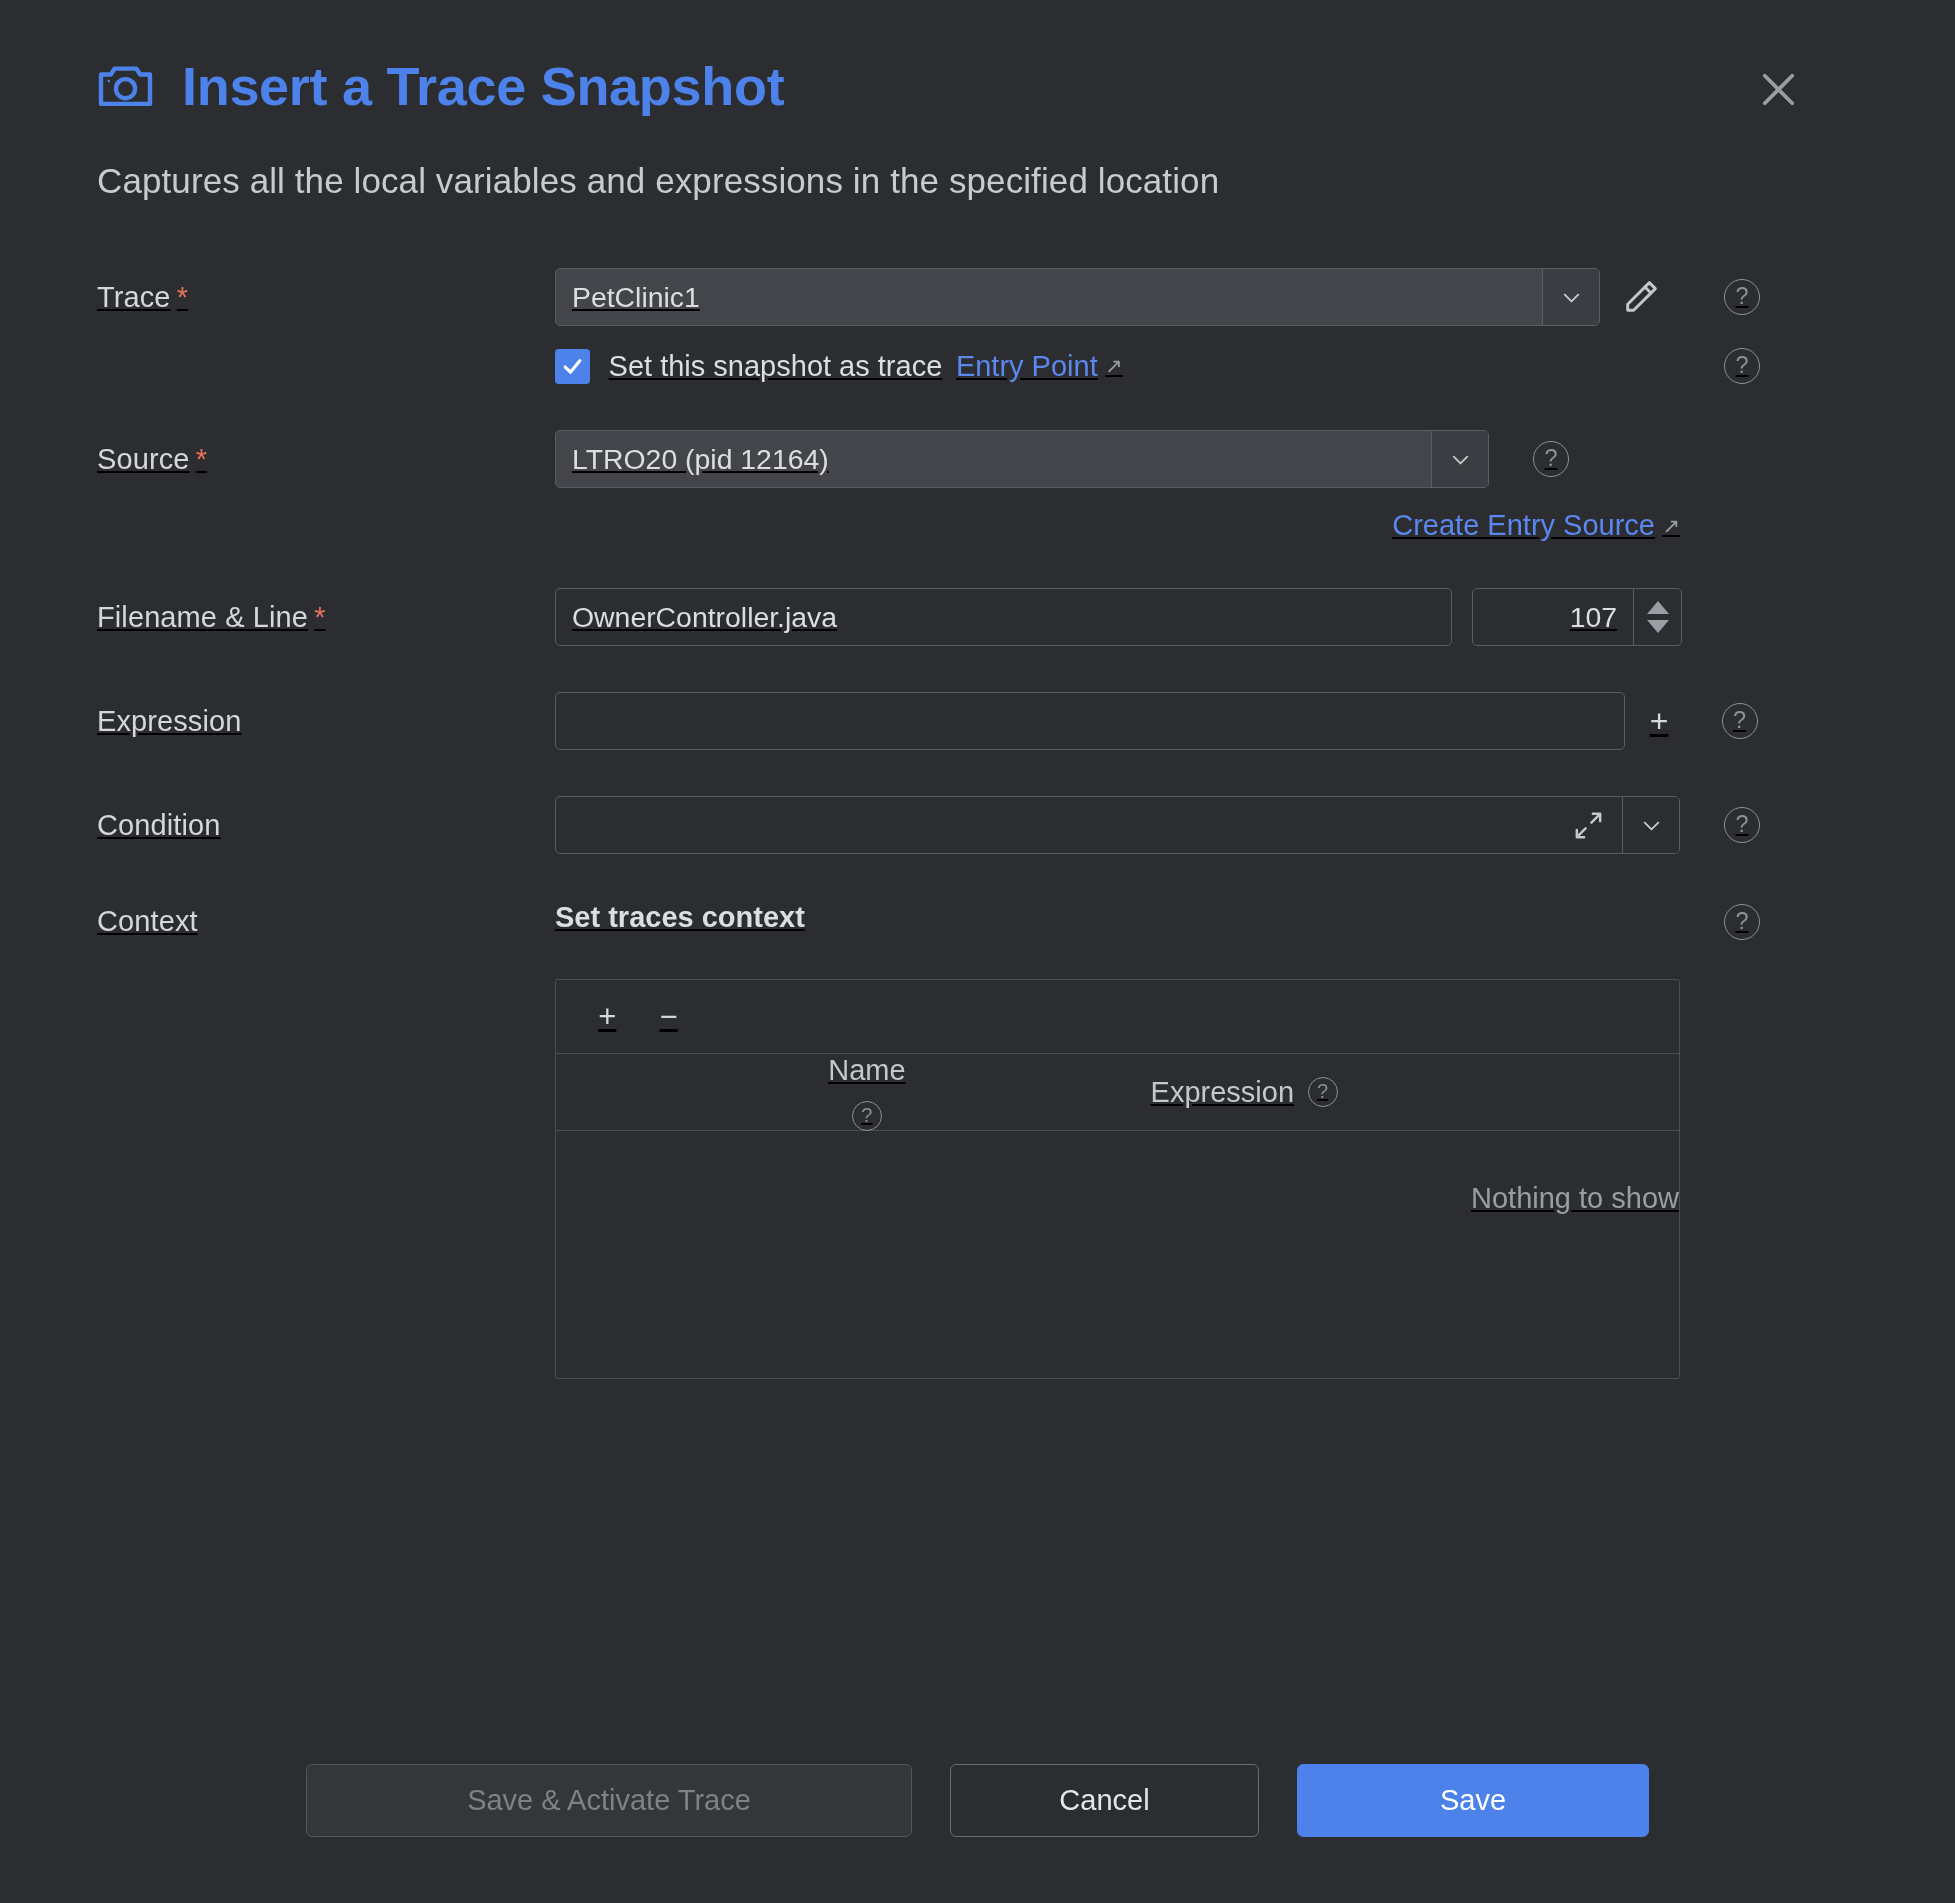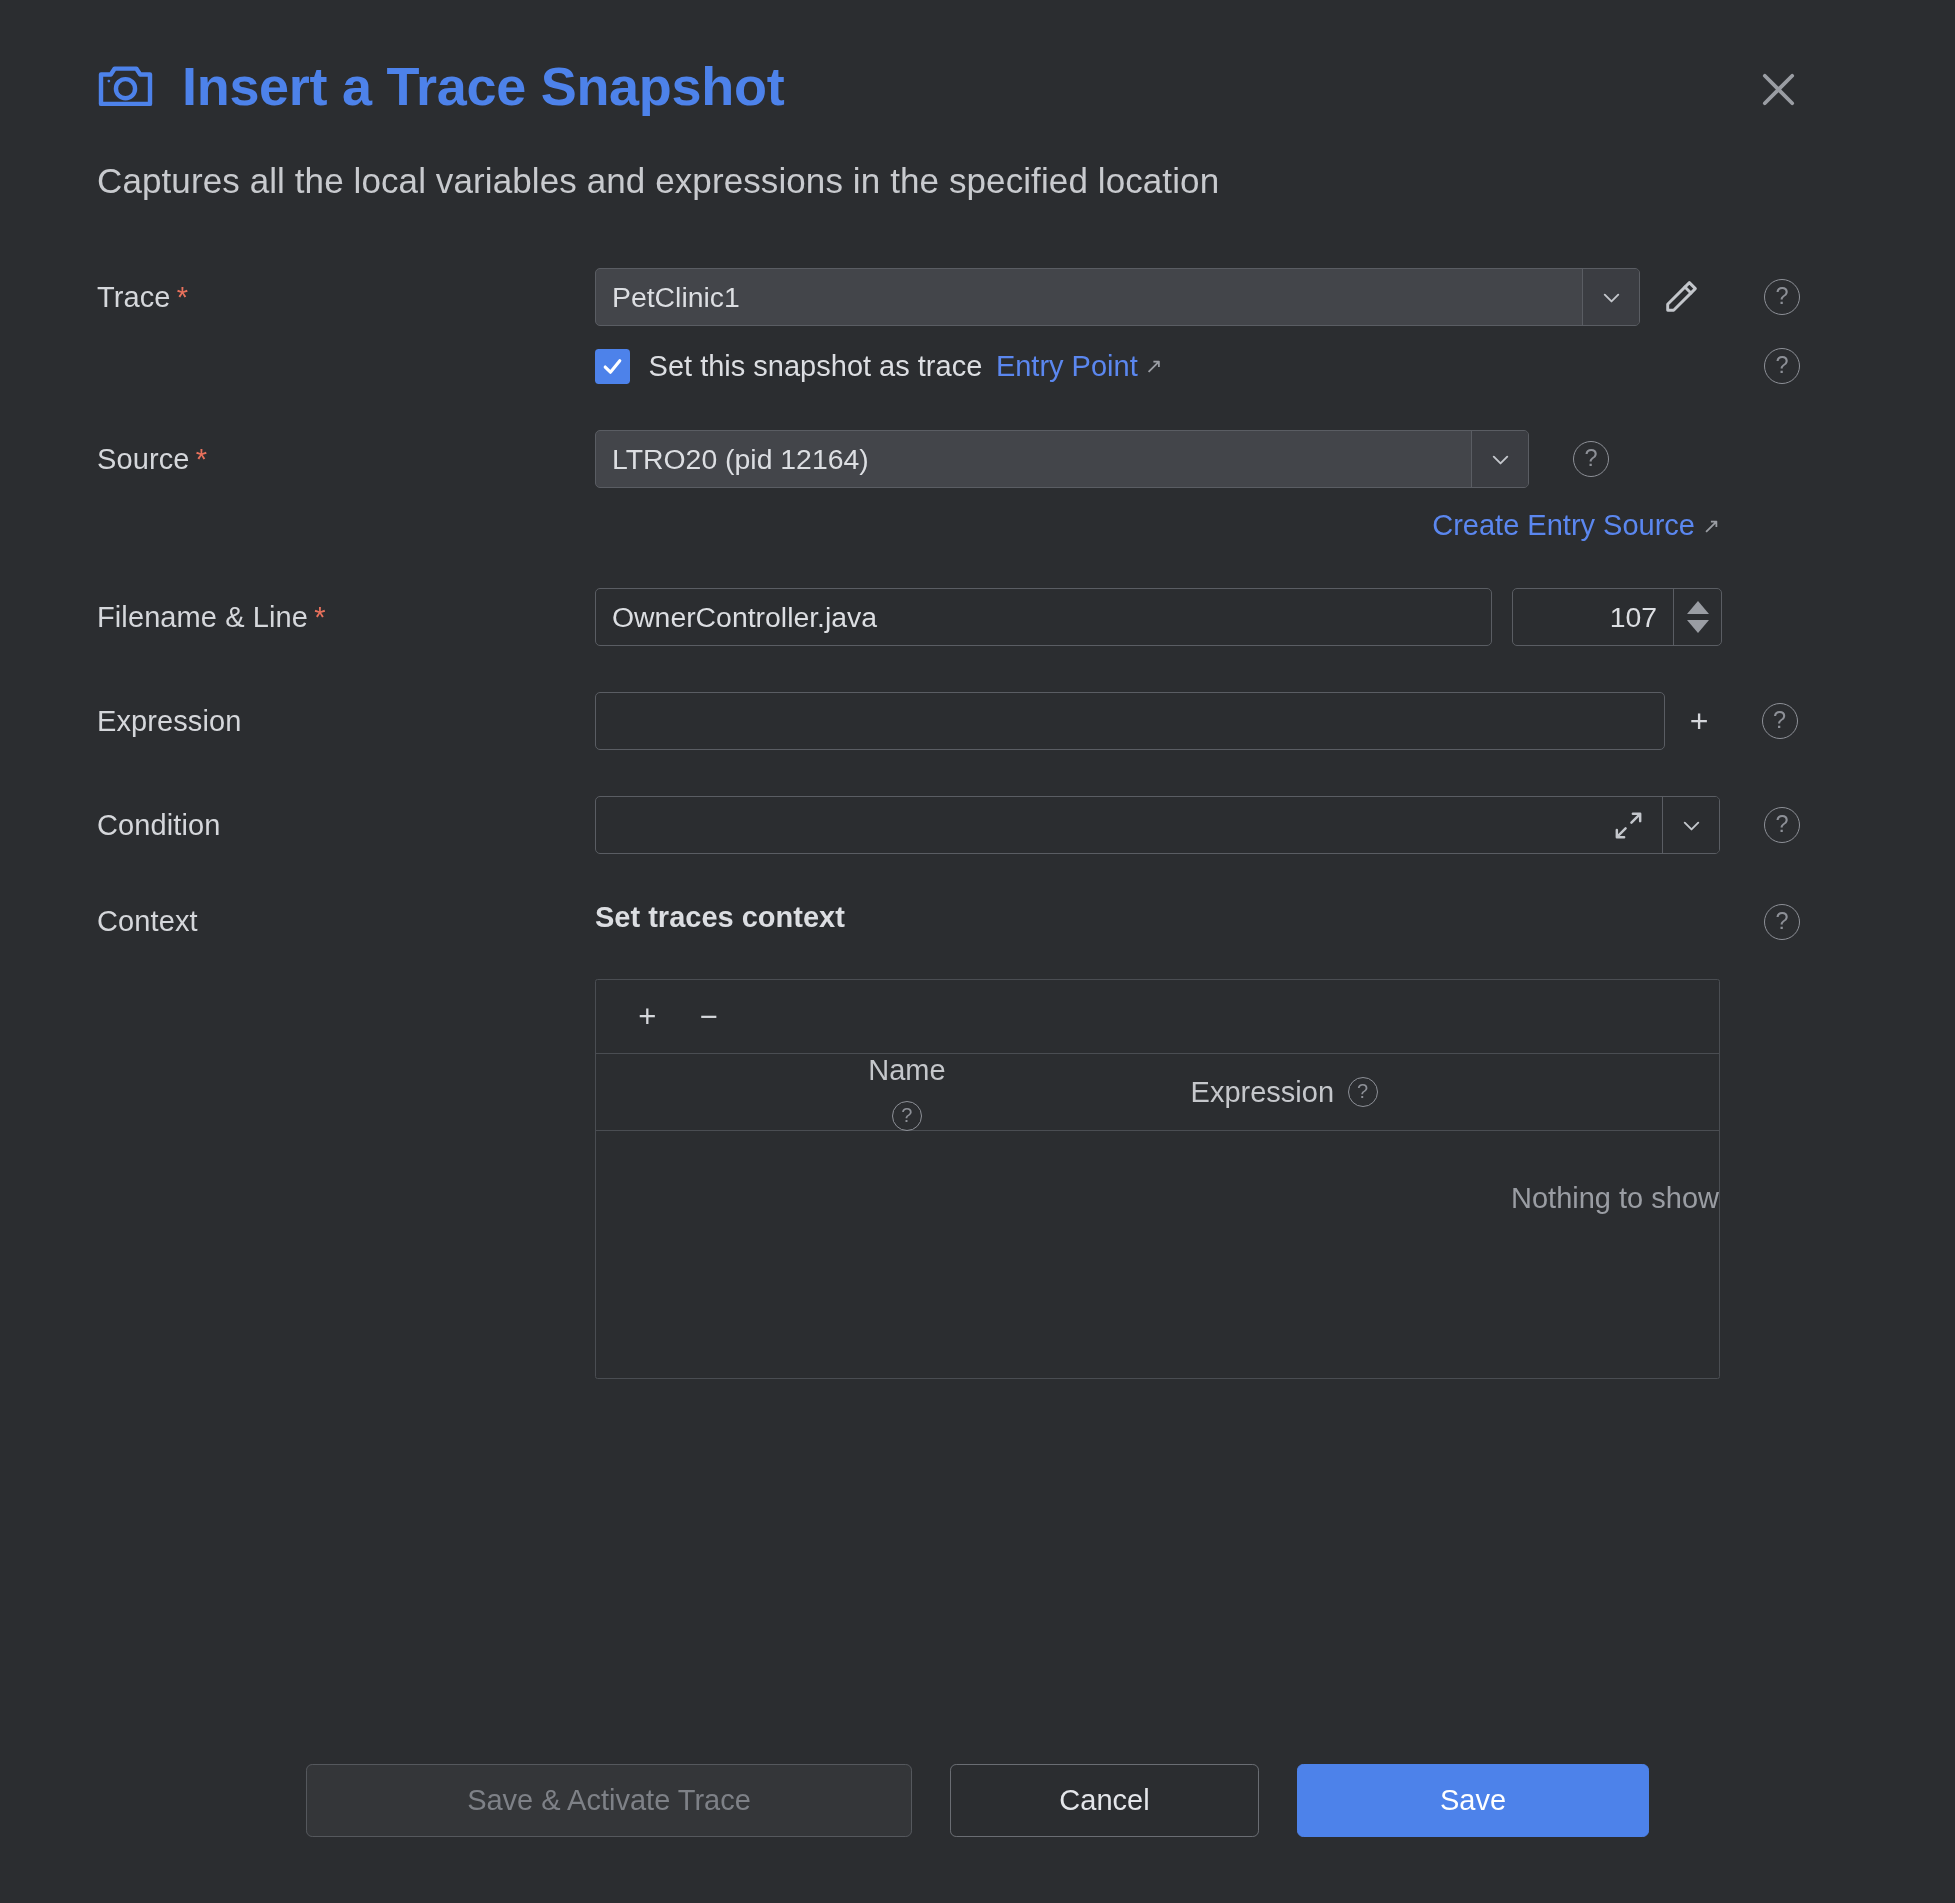--- a/index.html
+++ b/index.html
@@ -60,31 +60,32 @@
 
   
   .form {
     margin-top: 67px;
     padding: 0 87px 0 97px;
   }
   .row {
     display: flex;
     align-items: center;
     margin-bottom: 0;
+    text-decoration: underline;
   }
   .label {
     width: 458px;
     flex: none;
     font-size: 29px;
     color: #d5d7db;
     letter-spacing: 0.1px;
   }
   .req { color: #e8715c; font-size: 29px; margin-left: 6.2px; }
 
-  .fieldzone { flex: 1; display: flex; align-items: center; margin-left: 40px; }
+  .fieldzone { flex: 1; display: flex; align-items: center; }
 
   
   .combo {
     display: flex;
     align-items: stretch;
     background: #43454a;
     border: 1.2px solid #5a5d63;
     border-radius: 5px;
     height: 58px;
     overflow: hidden;

